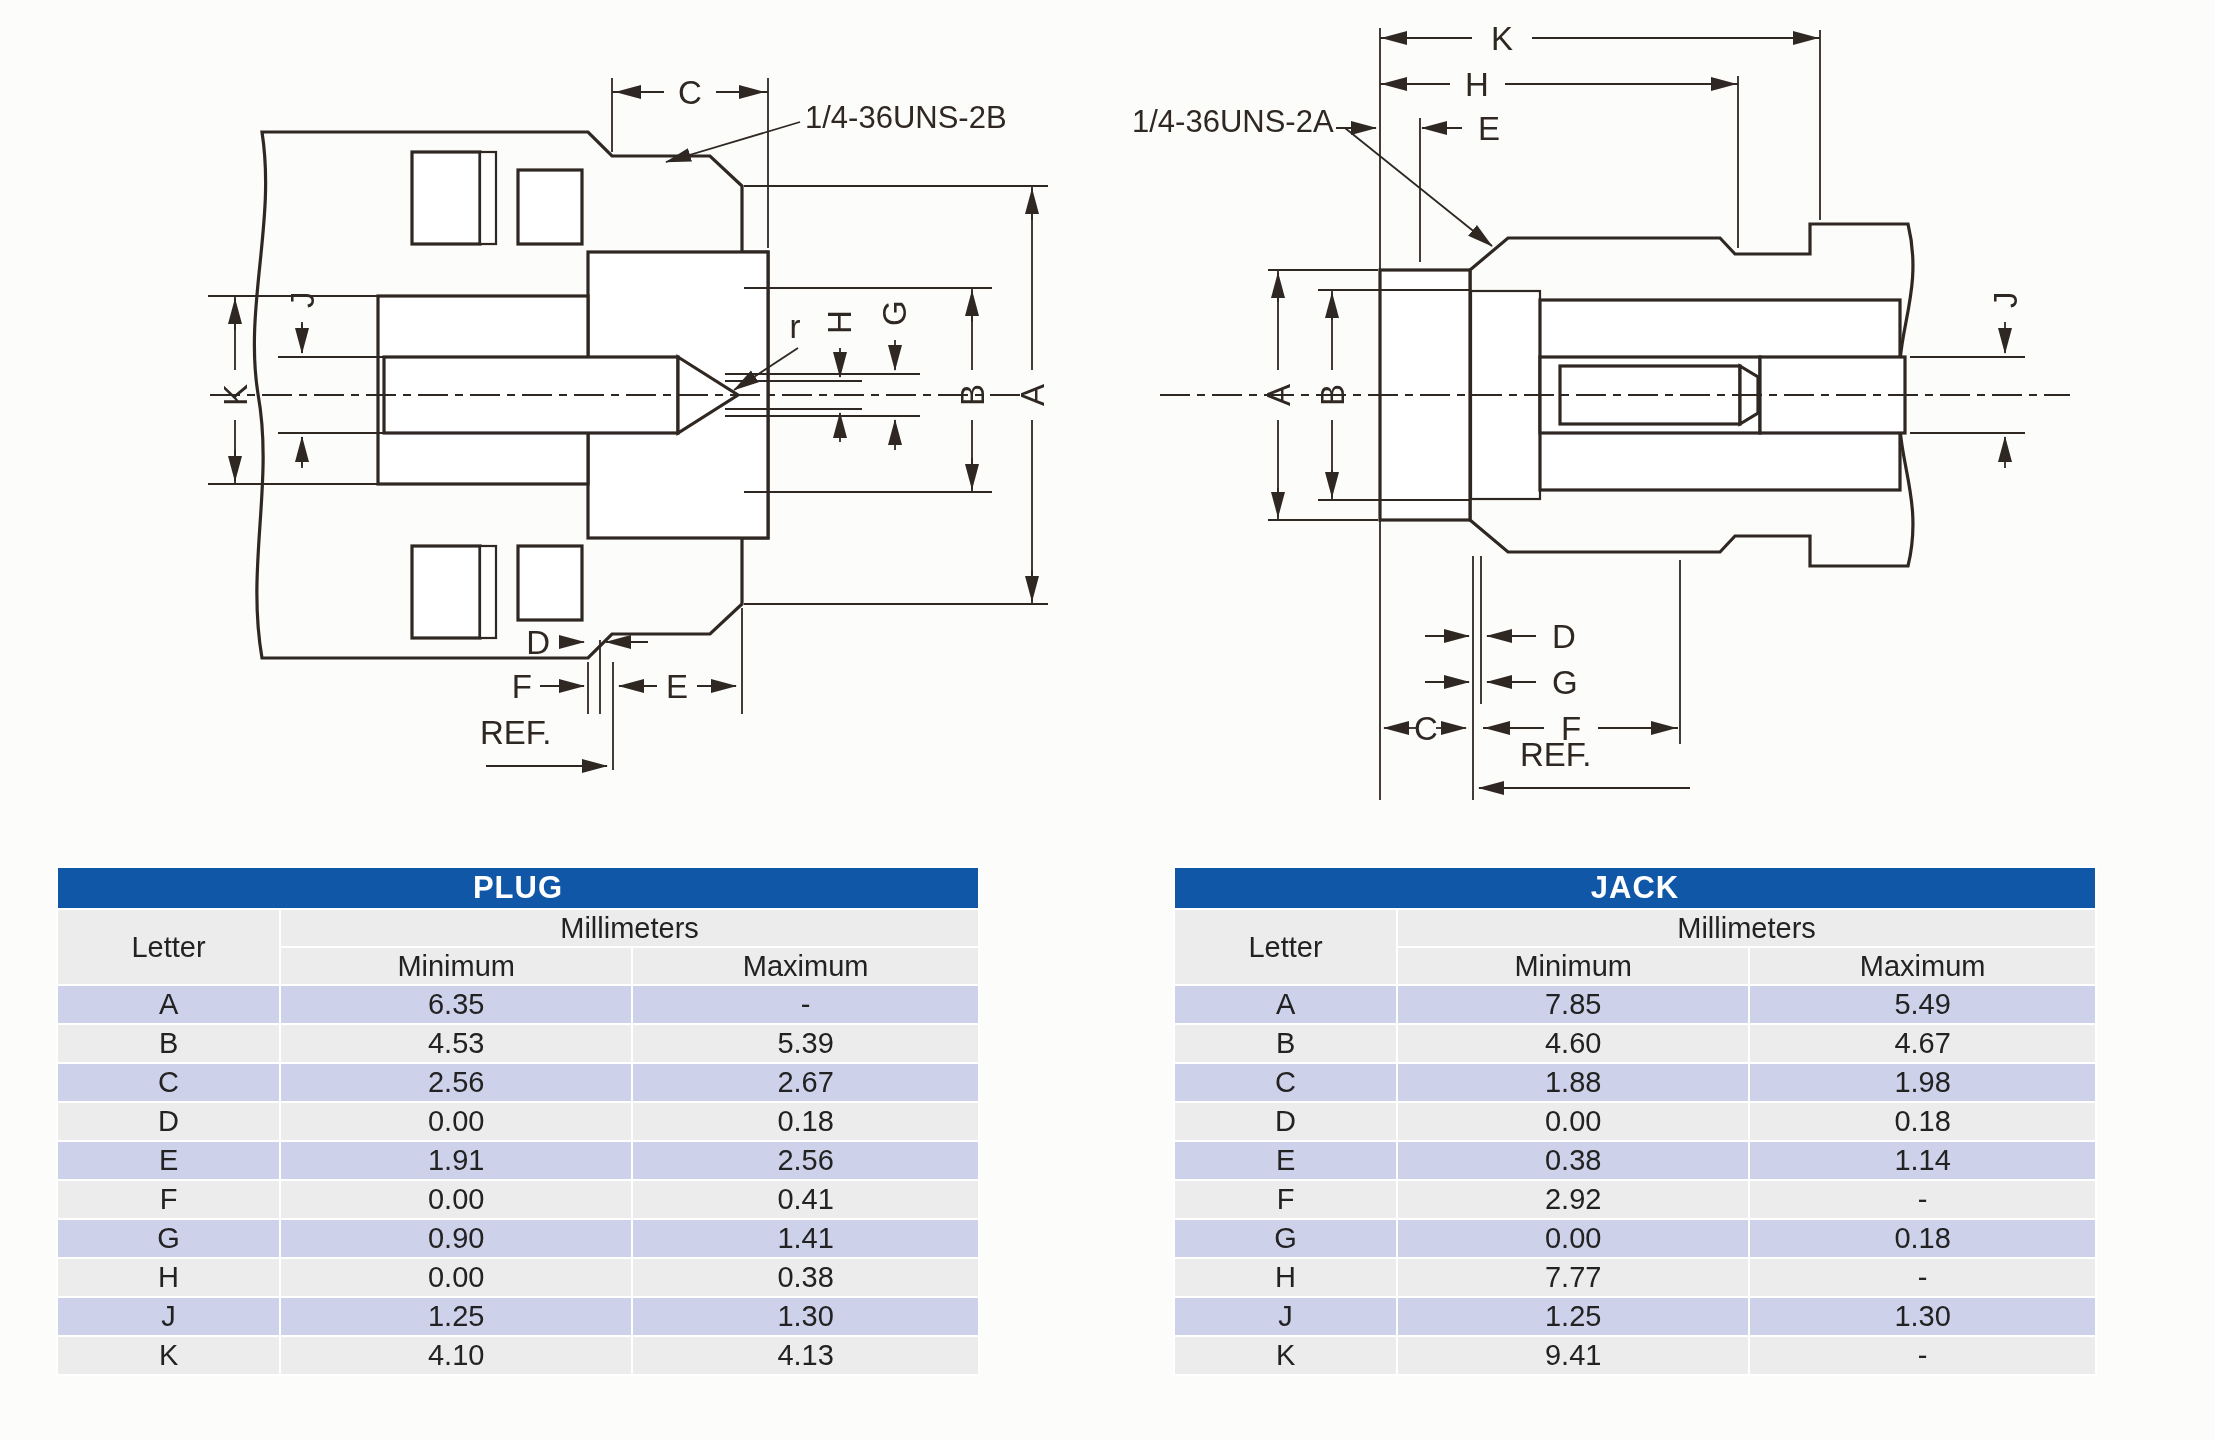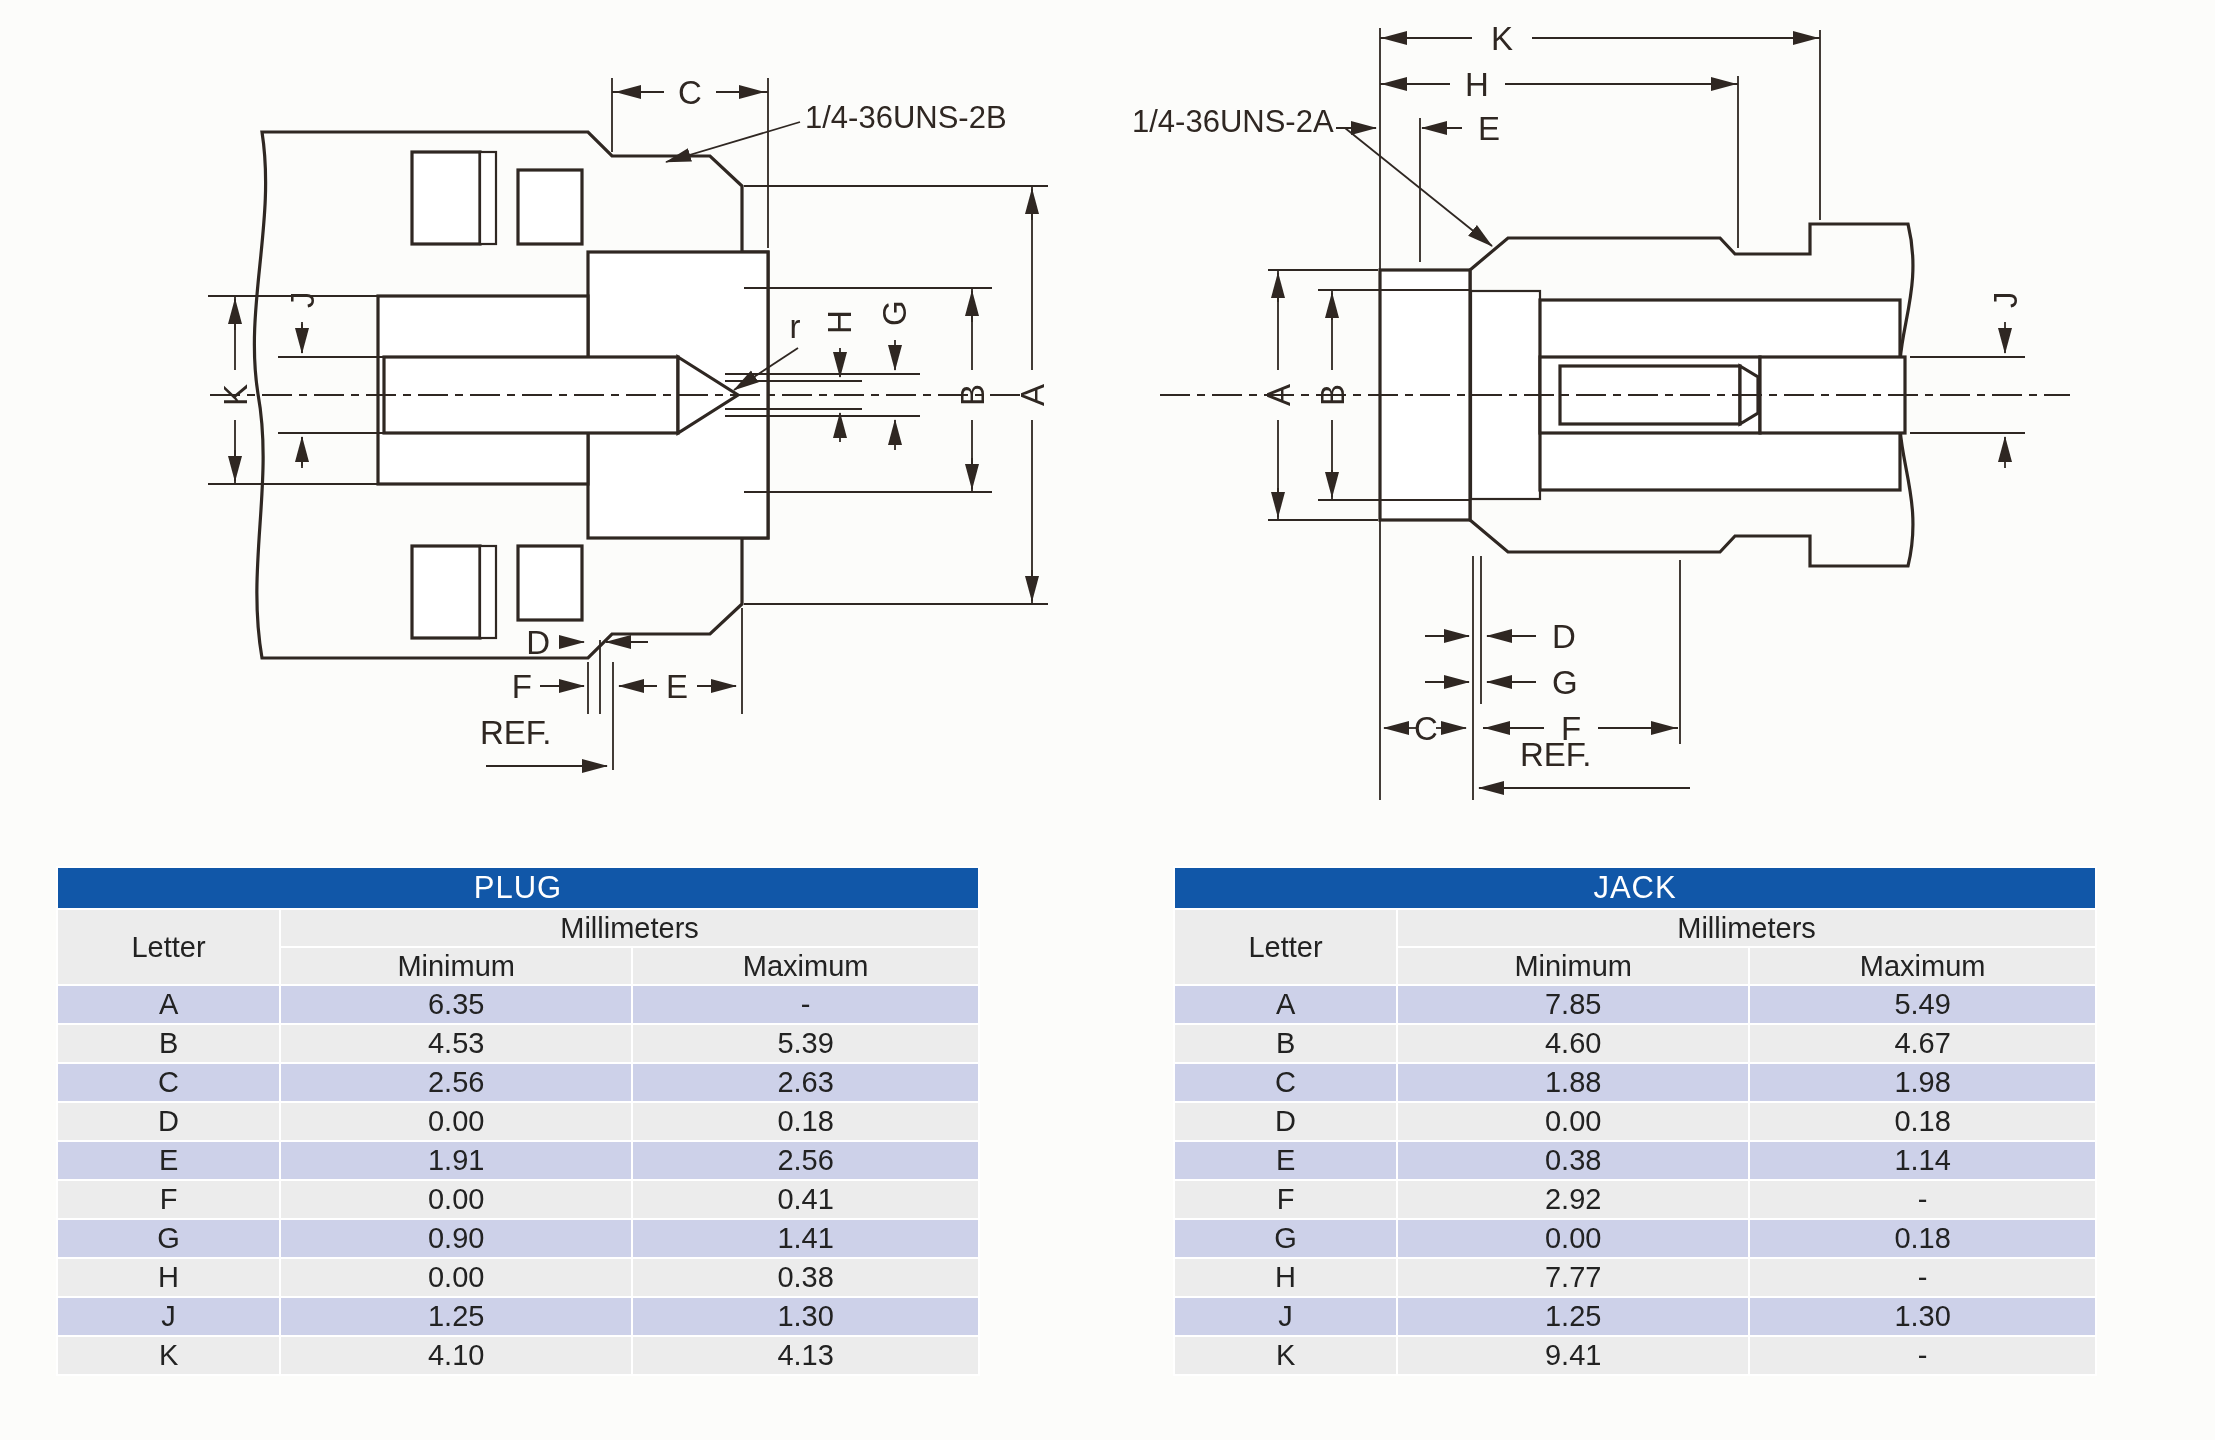--- a/index.html
+++ b/index.html
@@ -22,21 +22,21 @@
   .o2{stroke:currentColor;stroke-width:2.2;fill:none;}
   .wh{fill:#ffffff;}
   svg text{fill:currentColor;font-family:"Liberation Sans",sans-serif;font-size:33px;}
   svg text.thr{font-size:31px;}
 
   .tbl{position:absolute;width:924px;}
   #plug-tbl{left:56px;top:866px;}
   #jack-tbl{left:1173px;top:866px;}
   .tbl table{width:100%;border-collapse:collapse;table-layout:fixed;}
   .tbl th,.tbl td{border:2px solid #ffffff;text-align:center;padding:0;overflow:hidden;}
-  .tbl .title{background:var(--blue);color:#ffffff;font-size:31px;font-weight:normal;height:40px;letter-spacing:1px;}
+  .tbl .title{background:var(--blue);color:#ffffff;font-size:31px;font-weight:bold;height:40px;letter-spacing:1px;}
   .tbl thead th{background:var(--row-base);font-weight:normal;font-size:29px;height:36px;color:#222;}
   .tbl tbody td{font-size:29px;height:37px;color:#222;}
   .tbl tbody tr:nth-child(odd) td{background:var(--row-alt);}
   .tbl tbody tr:nth-child(even) td{background:var(--row-base);}
 </style>
 </head>
 <body>
 
 <div class="sheet">
 
@@ -326,21 +326,21 @@
             <td>-</td>
           </tr>
         <tr>
             <td>B</td>
             <td>4.53</td>
             <td>5.39</td>
           </tr>
         <tr>
             <td>C</td>
             <td>2.56</td>
-            <td>2.63</td>
+            <td>2.67</td>
           </tr>
         <tr>
             <td>D</td>
             <td>0.00</td>
             <td>0.18</td>
           </tr>
         <tr>
             <td>E</td>
             <td>1.91</td>
             <td>2.56</td>

